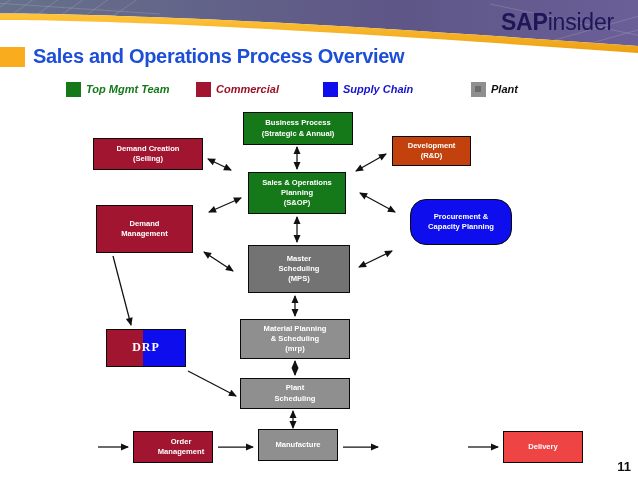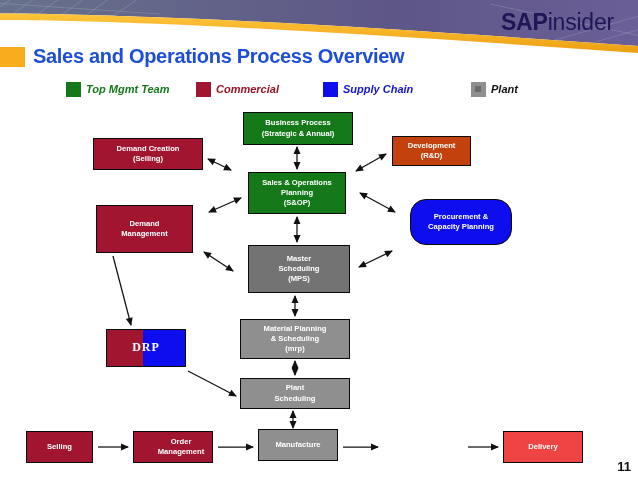--- a/index.html
+++ b/index.html
@@ -158,23 +158,20 @@
       </div>
       <div class="node" style="left: 240px; top: 319px; width: 110px; height: 40px; background: rgb(143, 143, 143);">
         <span>Material Planning</span>
         <span>&amp; Scheduling</span>
         <span>(mrp)</span>
       </div>
       <div class="node" style="left: 240px; top: 378px; width: 110px; height: 31px; background: rgb(143, 143, 143);">
         <span>Plant</span>
         <span>Scheduling</span>
       </div>
-      <div class="node" style="left: 26px; top: 431px; width: 67px; height: 32px; background: rgb(161, 21, 48);">
-        <span>Selling</span>
-      </div>
       <div class="node" style="left: 133px; top: 431px; width: 80px; height: 32px; background: rgb(161, 21, 48); padding-left: 16px;">
         <span>Order</span>
         <span>Management</span>
       </div>
       <div class="node" style="left: 258px; top: 429px; width: 80px; height: 32px; background: rgb(143, 143, 143);">
         <span>Manufacture</span>
       </div>
       <div class="node" style="left: 503px; top: 431px; width: 80px; height: 32px; background: #ef4444;">
         <span>Delivery</span>
       </div>

